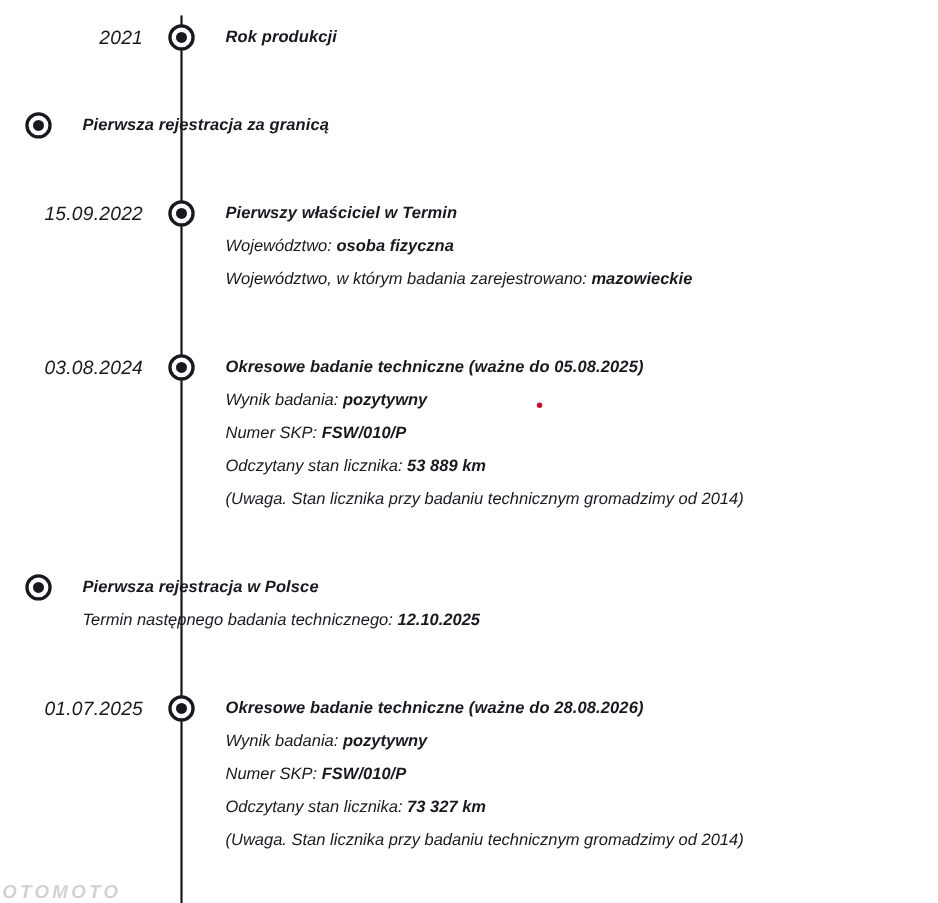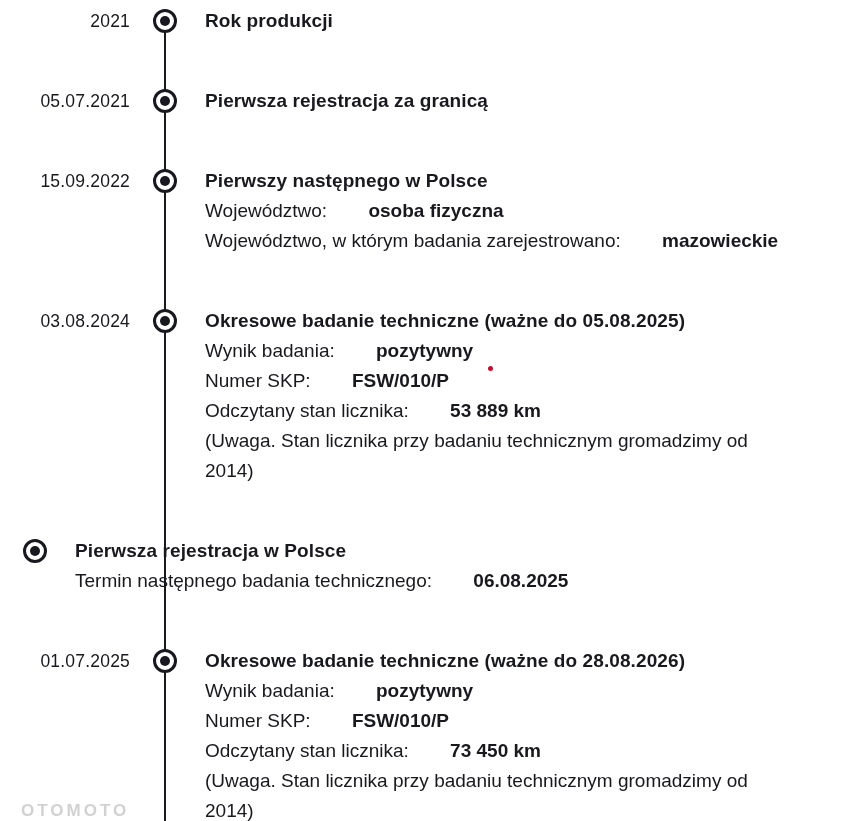--- a/index.html
+++ b/index.html
@@ -7,21 +7,22 @@
   body {
     background: #ffffff;
     font-family: "Liberation Sans", "DejaVu Sans", sans-serif;
     color: #18181f;
     overflow: hidden;
   }
   .page {
     position: relative;
     width: 836px;
     height: 821px;
-    padding-top: 6px;
+    padding-top: 19px;
+    font-style: italic;
   }
   .vline {
     position: absolute;
     left: 164px;
     top: 14px;
     bottom: 0;
     width: 2px;
     background: #18181f;
     z-index: 0;
   }
@@ -60,25 +61,25 @@
   .marker .inner {
     width: 10px;
     height: 10px;
     border-radius: 50%;
     background: #18181f;
   }
   .content {
     flex: none;
     width: 590px;
     padding-left: 5px;
-    font-size: 19px;
+    font-size: 15px;
     line-height: 30px;
   }
   .title { font-weight: bold; letter-spacing: 0.1px; }
-  .detail .bold { font-weight: bold; margin-left: 36px; }
+  .detail .bold { font-weight: bold; }
   .red-dot {
     position: absolute;
     left: 488px;
     top: 366px;
     width: 5px;
     height: 5px;
     border-radius: 50%;
     background: #c40f2e;
     z-index: 2;
   }
@@ -86,21 +87,20 @@
     position: absolute;
     left: 2px;
     bottom: 0px;
     font-size: 17px;
     font-weight: bold;
     letter-spacing: 3px;
     color: #9a9a9a;
     opacity: 0.45;
     z-index: 2;
     user-select: none;
-    margin-left: 19px;
   }
 </style>
 </head>
 <body>
 
 <div class="page">
   <div class="vline"></div>
   <div class="timeline" id="timeline">
   <div class="event">
     <div class="date">2021</div>
@@ -108,40 +108,39 @@
       <div class="marker">
         <span class="inner"></span>
       </div>
     </div>
     <div class="content">
       <div class="title">Rok produkcji</div>
     </div>
   </div>
 
   <div class="event">
-    <div class="date">05.07.2021</div>
     <div class="marker-col">
       <div class="marker">
         <span class="inner"></span>
       </div>
     </div>
     <div class="content">
       <div class="title">Pierwsza rejestracja za granicą</div>
     </div>
   </div>
 
   <div class="event">
     <div class="date">15.09.2022</div>
     <div class="marker-col">
       <div class="marker">
         <span class="inner"></span>
       </div>
     </div>
     <div class="content">
-      <div class="title">Pierwszy następnego w Polsce</div>
+      <div class="title">Pierwszy właściciel w Termin</div>
     <div class="detail"><span>Województwo: </span><span class="bold">osoba fizyczna</span></div>
           <div class="detail"><span>Województwo, w którym badania zarejestrowano: </span><span class="bold">mazowieckie</span></div>
         </div>
   </div>
 
   <div class="event">
     <div class="date">03.08.2024</div>
     <div class="marker-col">
       <div class="marker">
         <span class="inner"></span>
@@ -157,35 +156,35 @@
   </div>
 
   <div class="event">
     <div class="marker-col">
       <div class="marker">
         <span class="inner"></span>
       </div>
     </div>
     <div class="content">
       <div class="title">Pierwsza rejestracja w Polsce</div>
-    <div class="detail"><span>Termin następnego badania technicznego: </span><span class="bold">06.08.2025</span></div>
+    <div class="detail"><span>Termin następnego badania technicznego: </span><span class="bold">12.10.2025</span></div>
         </div>
   </div>
 
   <div class="event">
     <div class="date">01.07.2025</div>
     <div class="marker-col">
       <div class="marker">
         <span class="inner"></span>
       </div>
     </div>
     <div class="content">
       <div class="title">Okresowe badanie techniczne (ważne do 28.08.2026)</div>
     <div class="detail"><span>Wynik badania: </span><span class="bold">pozytywny</span></div>
           <div class="detail"><span>Numer SKP: </span><span class="bold">FSW/010/P</span></div>
-          <div class="detail"><span>Odczytany stan licznika: </span><span class="bold">73 450 km</span></div>
+          <div class="detail"><span>Odczytany stan licznika: </span><span class="bold">73 327 km</span></div>
           <div class="detail"><span>(Uwaga. Stan licznika przy badaniu technicznym gromadzimy od 2014)</span></div>
         </div>
   </div>
 </div>
   <div class="red-dot"></div>
   <div class="watermark">OTOMOTO</div>
 </div>
 
 </body></html>

